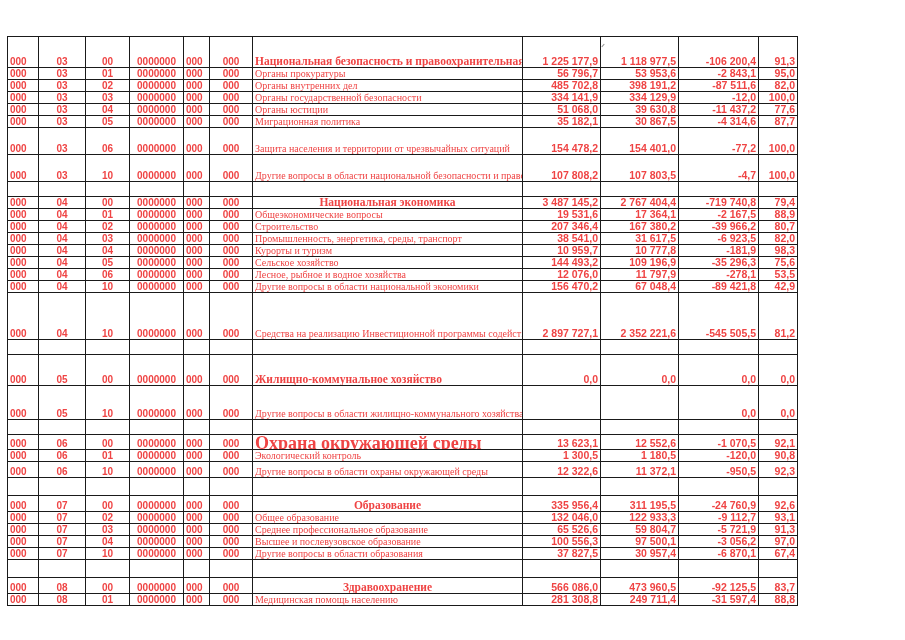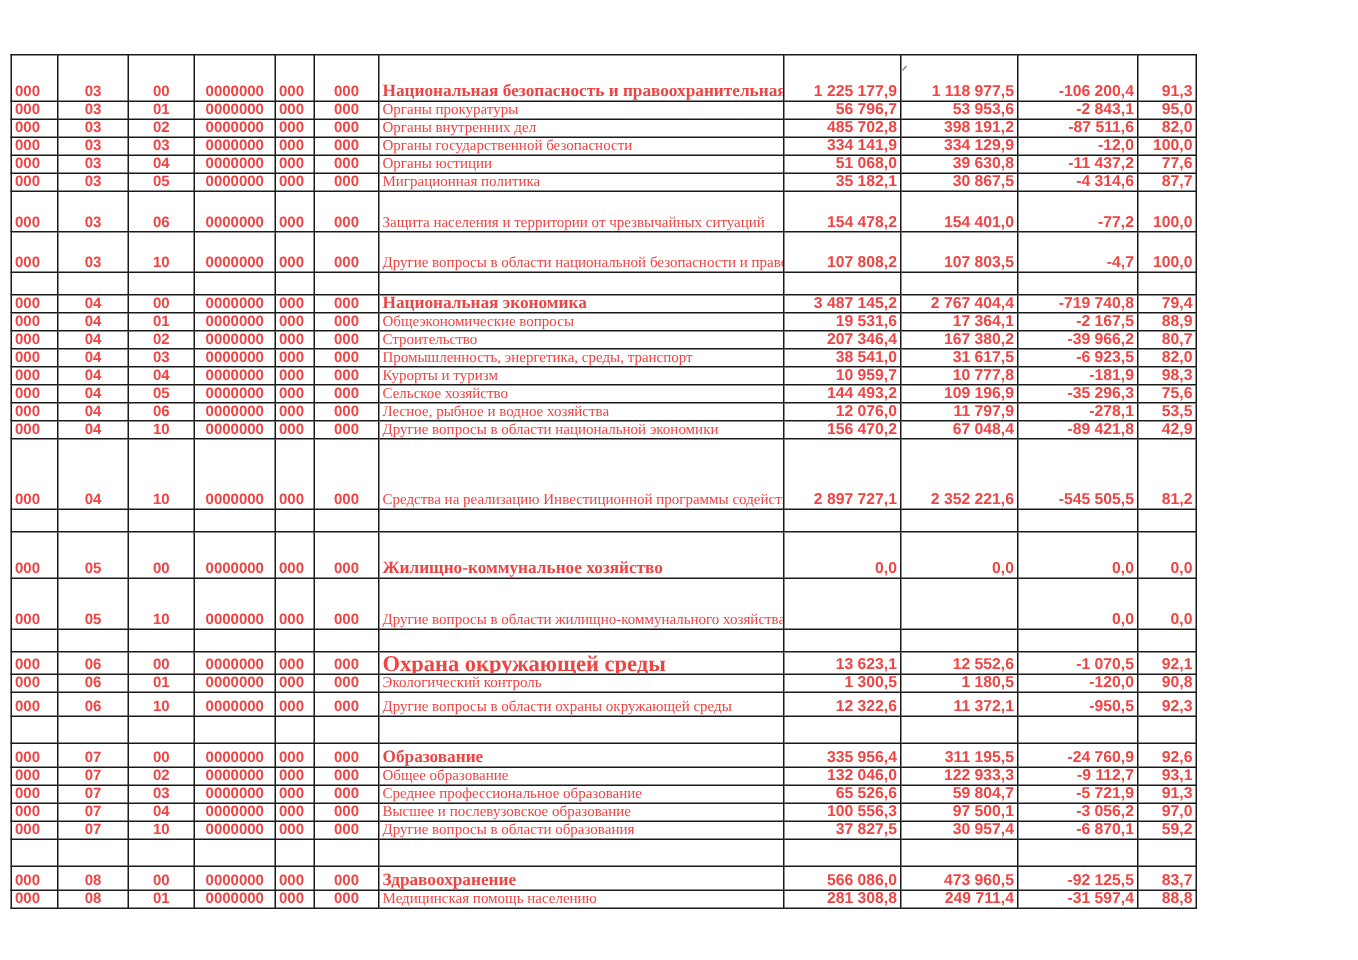--- a/index.html
+++ b/index.html
@@ -17,22 +17,22 @@
     vertical-align: bottom;
     overflow: hidden;
     white-space: nowrap;
     line-height: 11px;
   }
   td.code { font-family: "Liberation Sans", sans-serif; font-weight: bold; font-size: 10px; }
   td.c { text-align: center; }
   td.l { text-align: left; }
   td.name { font-family: "Liberation Serif", serif; font-size: 10px; white-space: normal; line-height: 12.5px; padding-left: 2px; }
   td.name.head { font-weight: bold; font-size: 11.5px; }
-  td.name.head.center { text-align: left; }
-  td.name.big { font-size: 15px; }
+  td.name.head.center { text-align: center; }
+  td.name.big { font-size: 18px; }
   td.num { font-family: "Liberation Sans", sans-serif; font-weight: bold; font-size: 10.5px; text-align: right; padding-right: 2px; }
   td.midv { vertical-align: middle; }
   .tick { position: absolute; left: 601px; top: 45px; width: 4px; height: 1px; background: #888; transform: rotate(-50deg); }
 </style>
 </head>
 <body>
 
 <table id="sheet">
   <colgroup>
     <col style="width:31px">
@@ -442,21 +442,21 @@
         <td class="code l">000</td>
         <td class="code c">07</td>
         <td class="code c">10</td>
         <td class="code c">0000000</td>
         <td class="code l">000</td>
         <td class="code c">000</td>
         <td class="name">Другие вопросы в области образования</td>
         <td class="num">37 827,5</td>
         <td class="num">30 957,4</td>
         <td class="num">-6 870,1</td>
-        <td class="num">59,2</td>
+        <td class="num">67,4</td>
       </tr>
       <tr style="height: 18px;">
         <td></td>
         <td></td>
         <td></td>
         <td></td>
         <td></td>
         <td></td>
         <td></td>
         <td></td>

